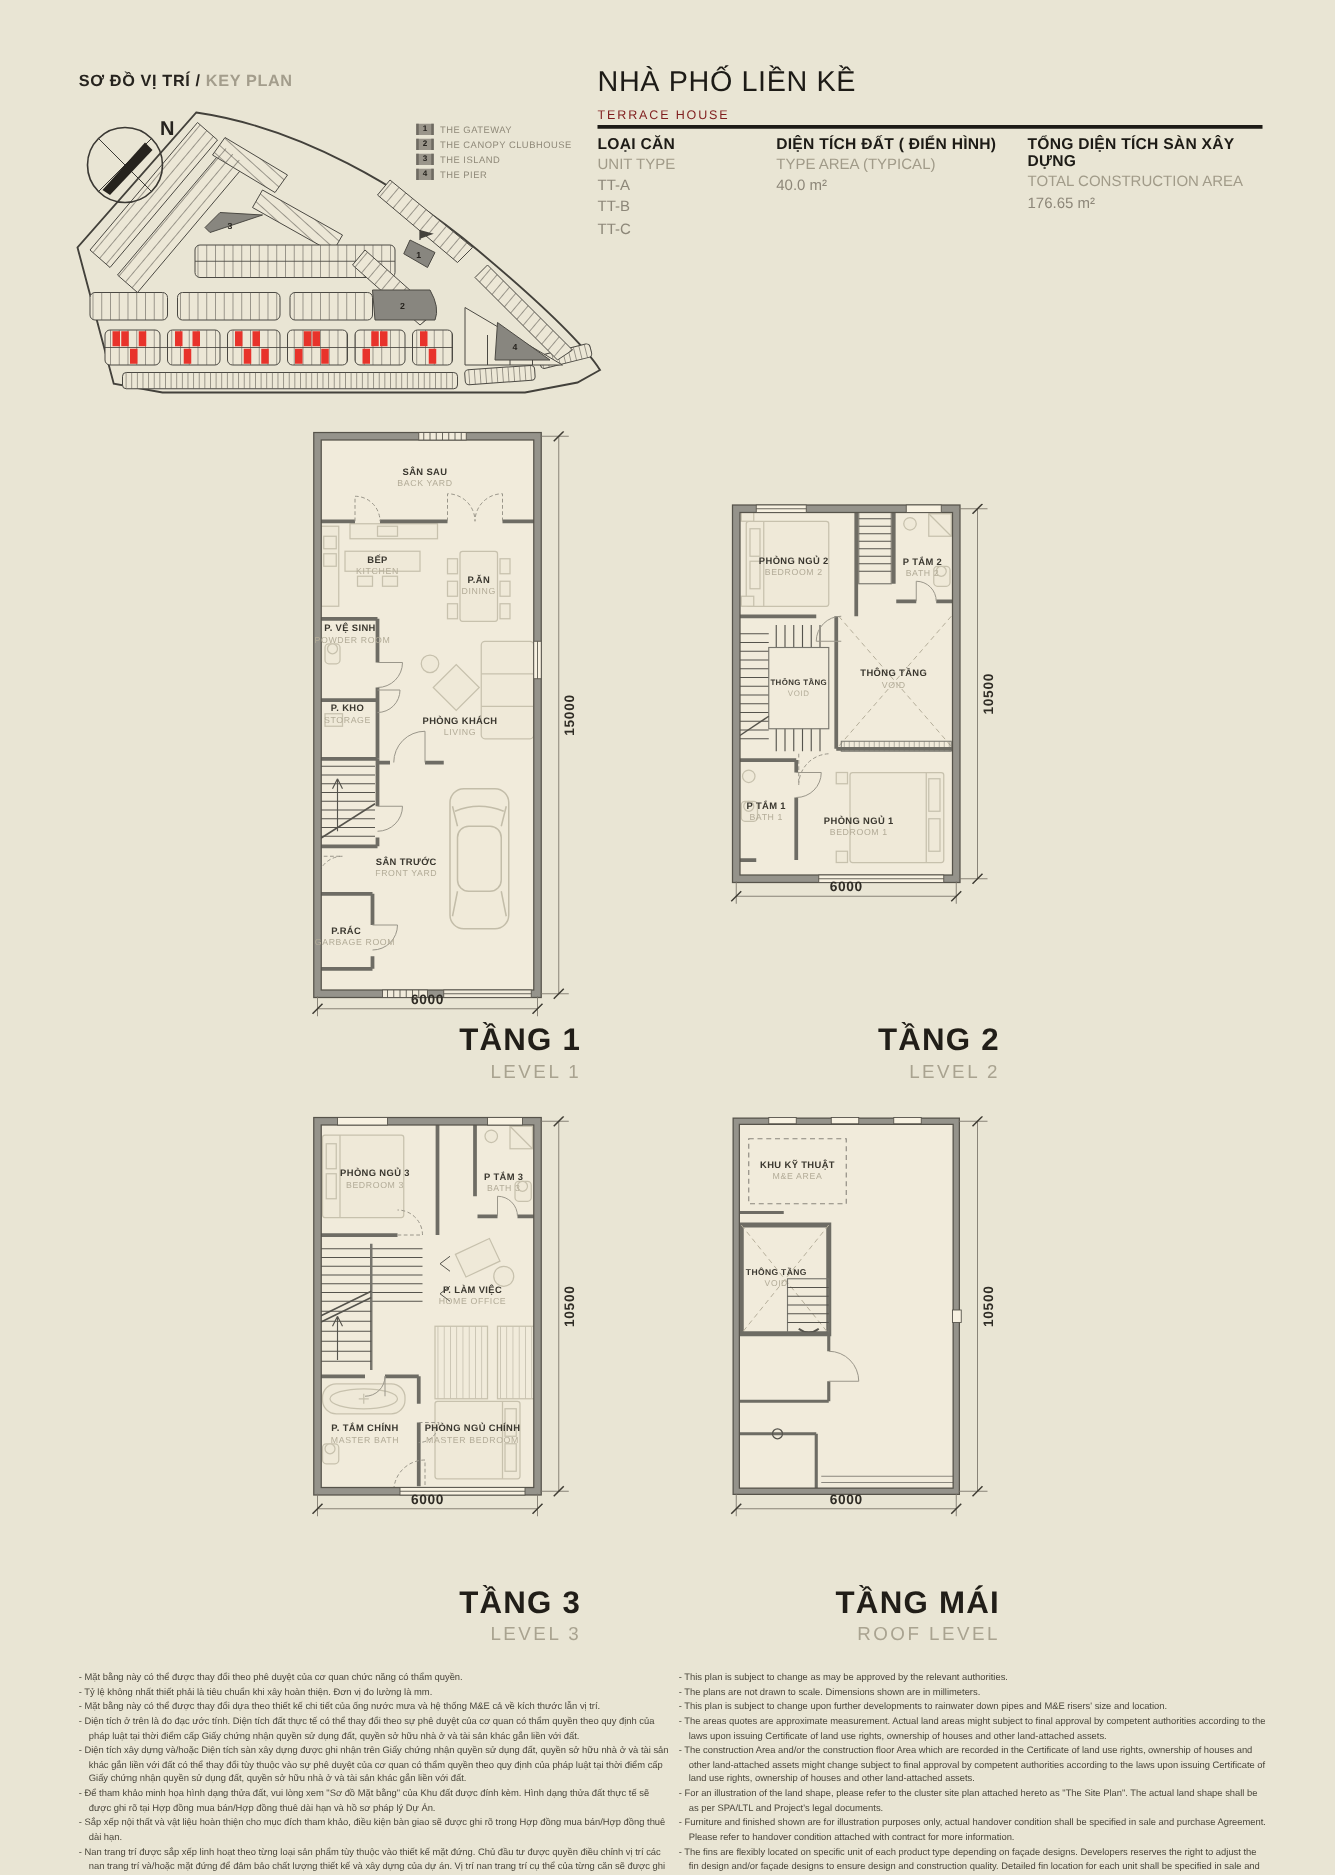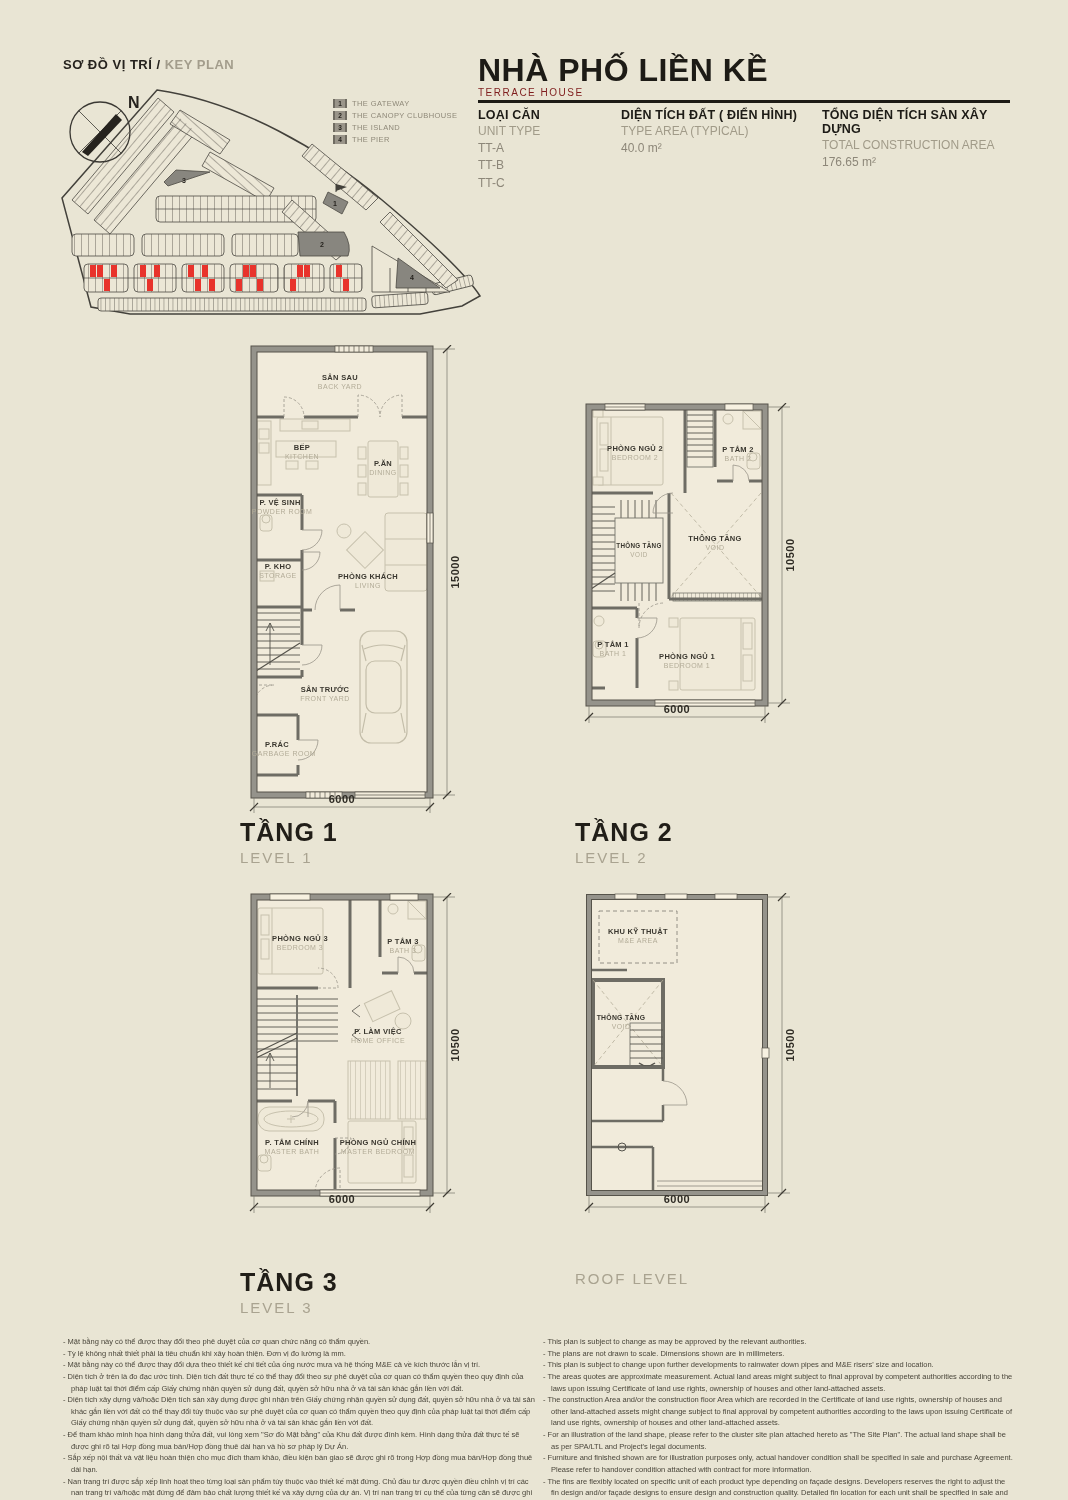--- a/index.html
+++ b/index.html
@@ -9,28 +9,28 @@
   
   .kp-title{font-size:13px;font-weight:700;letter-spacing:.5px;color:#26231e;}
   .kp-title .gray{color:#a39d8c;font-weight:700;}
   
   .legend{display:flex;flex-direction:column;gap:3px;}
   .legend-item{display:flex;align-items:center;gap:5px;}
   .legend-chip{width:10px;height:9px;background:#9a958a;border-left:2px solid #6f6b61;border-right:2px solid #6f6b61;
                font-size:6.5px;font-weight:700;color:#26231e;display:flex;align-items:center;justify-content:center;}
   .legend-label{font-size:7.5px;color:#8f8979;letter-spacing:.4px;}
   
-  .main-title{font-size:32px;font-weight:700;letter-spacing:.5px;color:#1d1b16;}
+  .main-title{font-size:23px;font-weight:400;letter-spacing:.5px;color:#1d1b16;}
   .main-sub{font-size:10px;color:#7f1d1d;letter-spacing:1.5px;margin-top:3px;}
   .rule{background:#1d1b16;height:3px;}
   .spec-label-vn{font-size:12.5px;font-weight:700;color:#1d1b16;letter-spacing:.2px;}
   .spec-label-en{font-size:12px;color:#a19b89;margin-top:2px;}
   .spec-val{font-size:12px;color:#8d8779;margin-top:2px;line-height:1.45;}
   
-  .ptitle{text-align:left;}
+  .ptitle{text-align:right;}
   .ptitle-vn{font-size:25px;font-weight:800;letter-spacing:1px;color:#211e18;}
   .ptitle-en{font-size:15px;color:#a9a390;letter-spacing:2px;margin-top:2px;}
   
   .disc{font-size:7.5px;line-height:1.55;color:#4a463b;}
   .disc div{padding-left:8px;text-indent:-8px;}
   
   svg text{font-family:"Liberation Sans","DejaVu Sans",sans-serif;}
   .rvn{font-size:7.5px;font-weight:700;fill:#3a372f;letter-spacing:.3px;}
   .ren{font-size:7px;fill:#b3ac98;letter-spacing:.5px;}
   .dimt{font-size:11px;font-weight:700;fill:#2f2c25;letter-spacing:.5px;}
@@ -567,20 +567,21 @@
 
     <g stroke="#7a766a" stroke-width="0.7" fill="none">
       <path d="M192,4 H215 M192,300 H215 M207,4 V300"></path>
       <path d="M14,302 V320 M190,302 V320 M14,314 H190"></path>
       <path d="M203,8 L211,0 M203,304 L211,296 M10,318 L18,310 M186,318 L194,310" stroke="#3f3c34" stroke-width="1.2"></path>
     </g>
     <text transform="translate(219,152) rotate(-90)" text-anchor="middle" class="dimt">10500</text>
     <text x="102" y="310" text-anchor="middle" class="dimt">6000</text>
   </svg>
   <div class="abs ptitle" style="left:575px;top:1268px;width:225px;">
+    <div class="ptitle-vn">TẦNG MÁI</div>
     <div class="ptitle-en">ROOF LEVEL</div>
   </div>
 
   <div class="abs disc" style="left:63px;top:1336px;width:472px;">
 
   <div>- Mặt bằng này có thể được thay đổi theo phê duyệt của cơ quan chức năng có thẩm quyền.</div>
       <div>- Tỷ lệ không nhất thiết phải là tiêu chuẩn khi xây hoàn thiện. Đơn vị đo lường là mm.</div>
       <div>- Mặt bằng này có thể được thay đổi dựa theo thiết kế chi tiết của ống nước mưa và hệ thống M&amp;E cả về kích thước lẫn vị trí.</div>
       <div>- Diện tích ở trên là đo đạc ước tính. Diện tích đất thực tế có thể thay đổi theo sự phê duyệt của cơ quan có thẩm quyền theo quy định của pháp luật tại thời điểm cấp Giấy chứng nhận quyền sử dụng đất, quyền sở hữu nhà ở và tài sản khác gắn liền với đất.</div>
       <div>- Diện tích xây dựng và/hoặc Diện tích sàn xây dựng được ghi nhận trên Giấy chứng nhận quyền sử dụng đất, quyền sở hữu nhà ở và tài sản khác gắn liền với đất có thể thay đổi tùy thuộc vào sự phê duyệt của cơ quan có thẩm quyền theo quy định của pháp luật tại thời điểm cấp Giấy chứng nhận quyền sử dụng đất, quyền sở hữu nhà ở và tài sản khác gắn liền với đất.</div>

